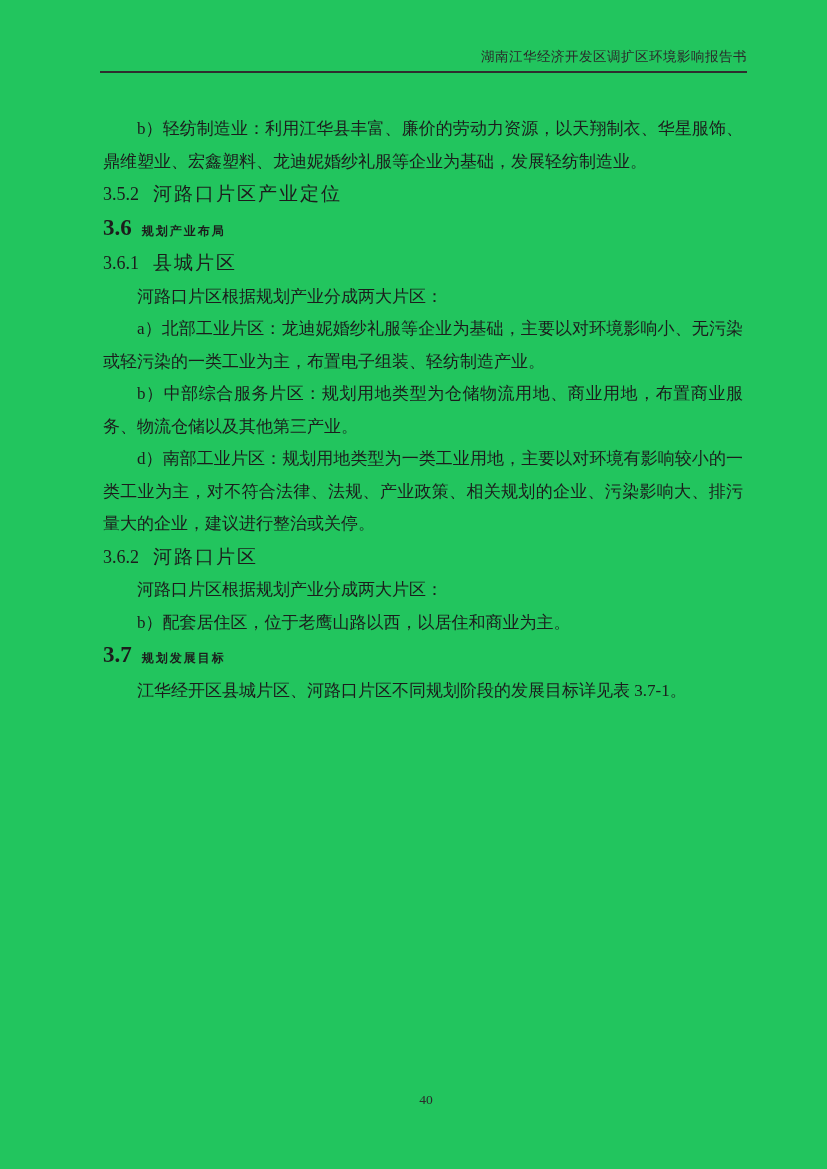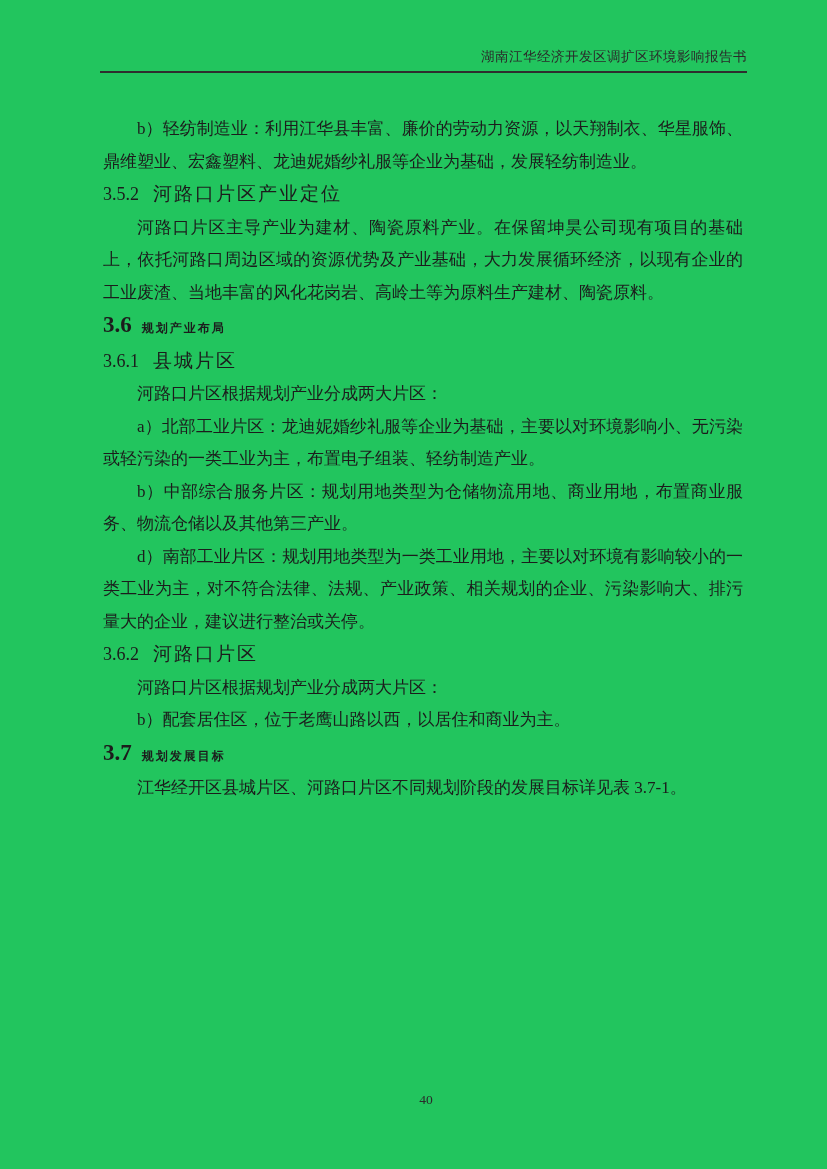--- a/index.html
+++ b/index.html
@@ -79,21 +79,20 @@
 <body>
 
 <div class="page">
   <header class="doc-header">
     <span>湖南江华经济开发区调扩区环境影响报告书</span>
   </header>
 
   <main class="doc-body">
       <p class="para">b）轻纺制造业：利用江华县丰富、廉价的劳动力资源，以天翔制衣、华星服饰、鼎维塑业、宏鑫塑料、龙迪妮婚纱礼服等企业为基础，发展轻纺制造业。</p>
       <p class="h3"><span class="h-num">3.5.2</span><span class="h-title">河路口片区产业定位</span></p>
-      <p class="para">河路口片区主导产业为建材、陶瓷原料产业。在保留坤昊公司现有项目的基础上，依托河路口周边区域的资源优势及产业基础，大力发展循环经济，以现有企业的工业废渣、当地丰富的风化花岗岩、高岭土等为原料生产建材、陶瓷原料。</p>
       <p class="h2"><span class="h-num">3.6</span><span class="h-title">规划产业布局</span></p>
       <p class="h3"><span class="h-num">3.6.1</span><span class="h-title">县城片区</span></p>
       <p class="para">河路口片区根据规划产业分成两大片区：</p>
       <p class="para">a）北部工业片区：龙迪妮婚纱礼服等企业为基础，主要以对环境影响小、无污染或轻污染的一类工业为主，布置电子组装、轻纺制造产业。</p>
       <p class="para">b）中部综合服务片区：规划用地类型为仓储物流用地、商业用地，布置商业服务、物流仓储以及其他第三产业。</p>
       <p class="para">d）南部工业片区：规划用地类型为一类工业用地，主要以对环境有影响较小的一类工业为主，对不符合法律、法规、产业政策、相关规划的企业、污染影响大、排污量大的企业，建议进行整治或关停。</p>
       <p class="h3"><span class="h-num">3.6.2</span><span class="h-title">河路口片区</span></p>
       <p class="para">河路口片区根据规划产业分成两大片区：</p>
       <p class="para">b）配套居住区，位于老鹰山路以西，以居住和商业为主。</p>
       <p class="h2"><span class="h-num">3.7</span><span class="h-title">规划发展目标</span></p>

